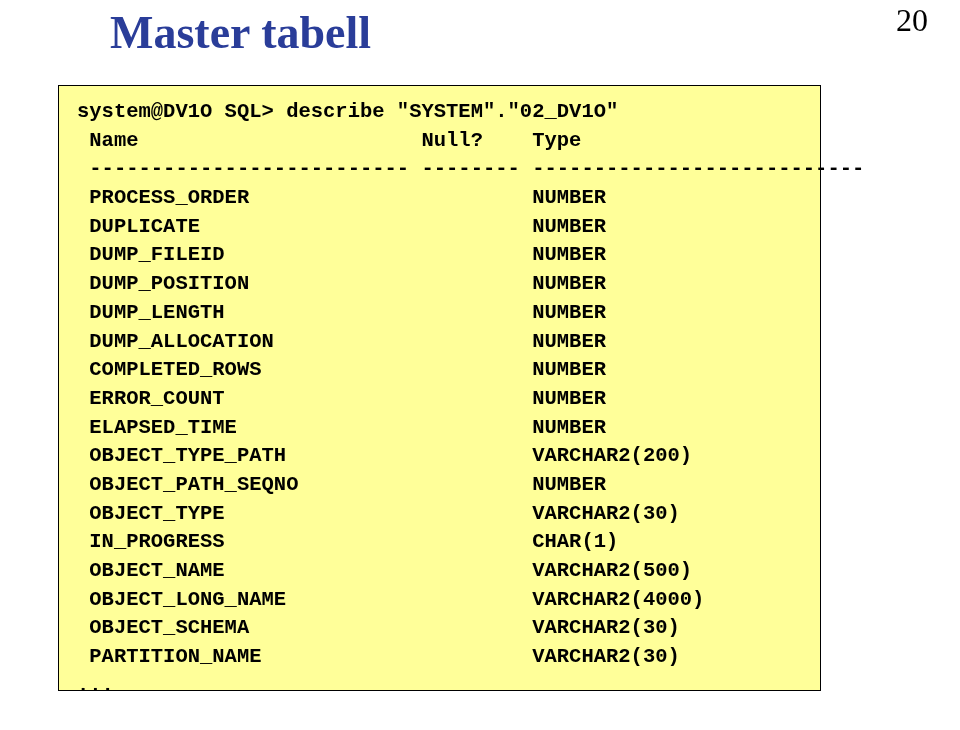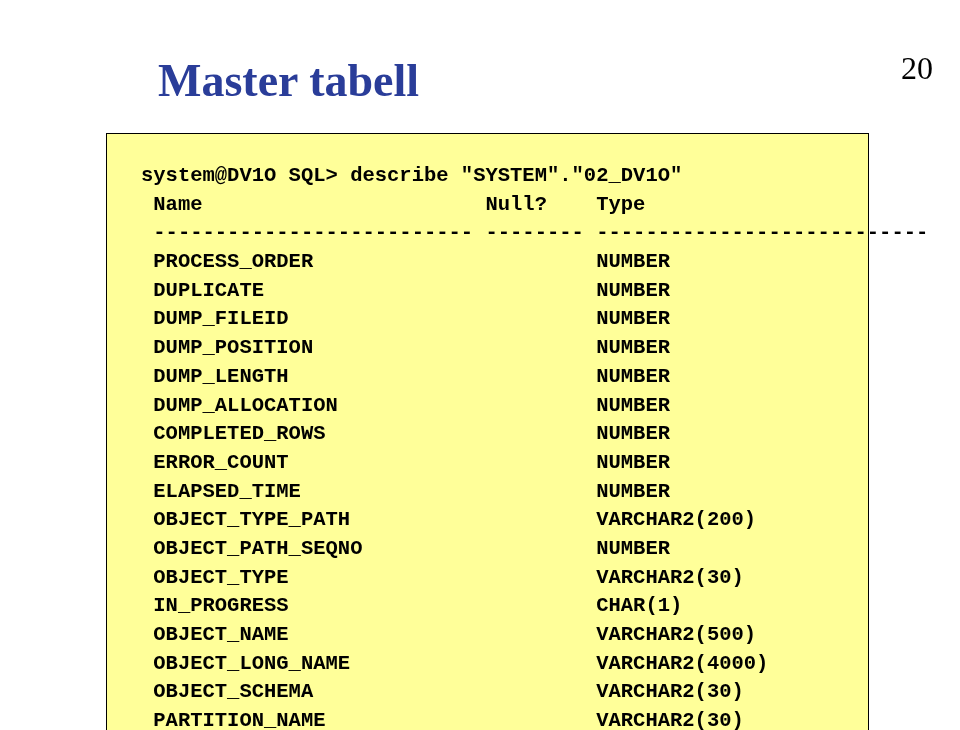--- a/index.html
+++ b/index.html
@@ -1,16 +1,16 @@
 <!DOCTYPE html>
 <html><head>
   <meta charset="utf-8">
   <style>
     * {
-      margin: 16px;
+      margin: 0;
       padding: 0;
       box-sizing: border-box;
     }
     body {
       width: 960px;
       height: 730px;
       background: #ffffff;
       font-family: Georgia, 'Times New Roman', serif;
       position: relative;
     }
@@ -18,21 +18,21 @@
       position: absolute;
       top: 6px;
       left: 110px;
       font-size: 46px;
       font-weight: bold;
       color: #2a3d99;
     }
     .page-number {
       position: absolute;
       top: 2px;
-      right: 43px;
+      right: 32px;
       font-size: 32px;
       color: #000;
       font-family: 'Times New Roman', serif;
     }
     .code-box {
       position: absolute;
       top: 85px;
       left: 58px;
       width: 763px;
       height: 606px;

